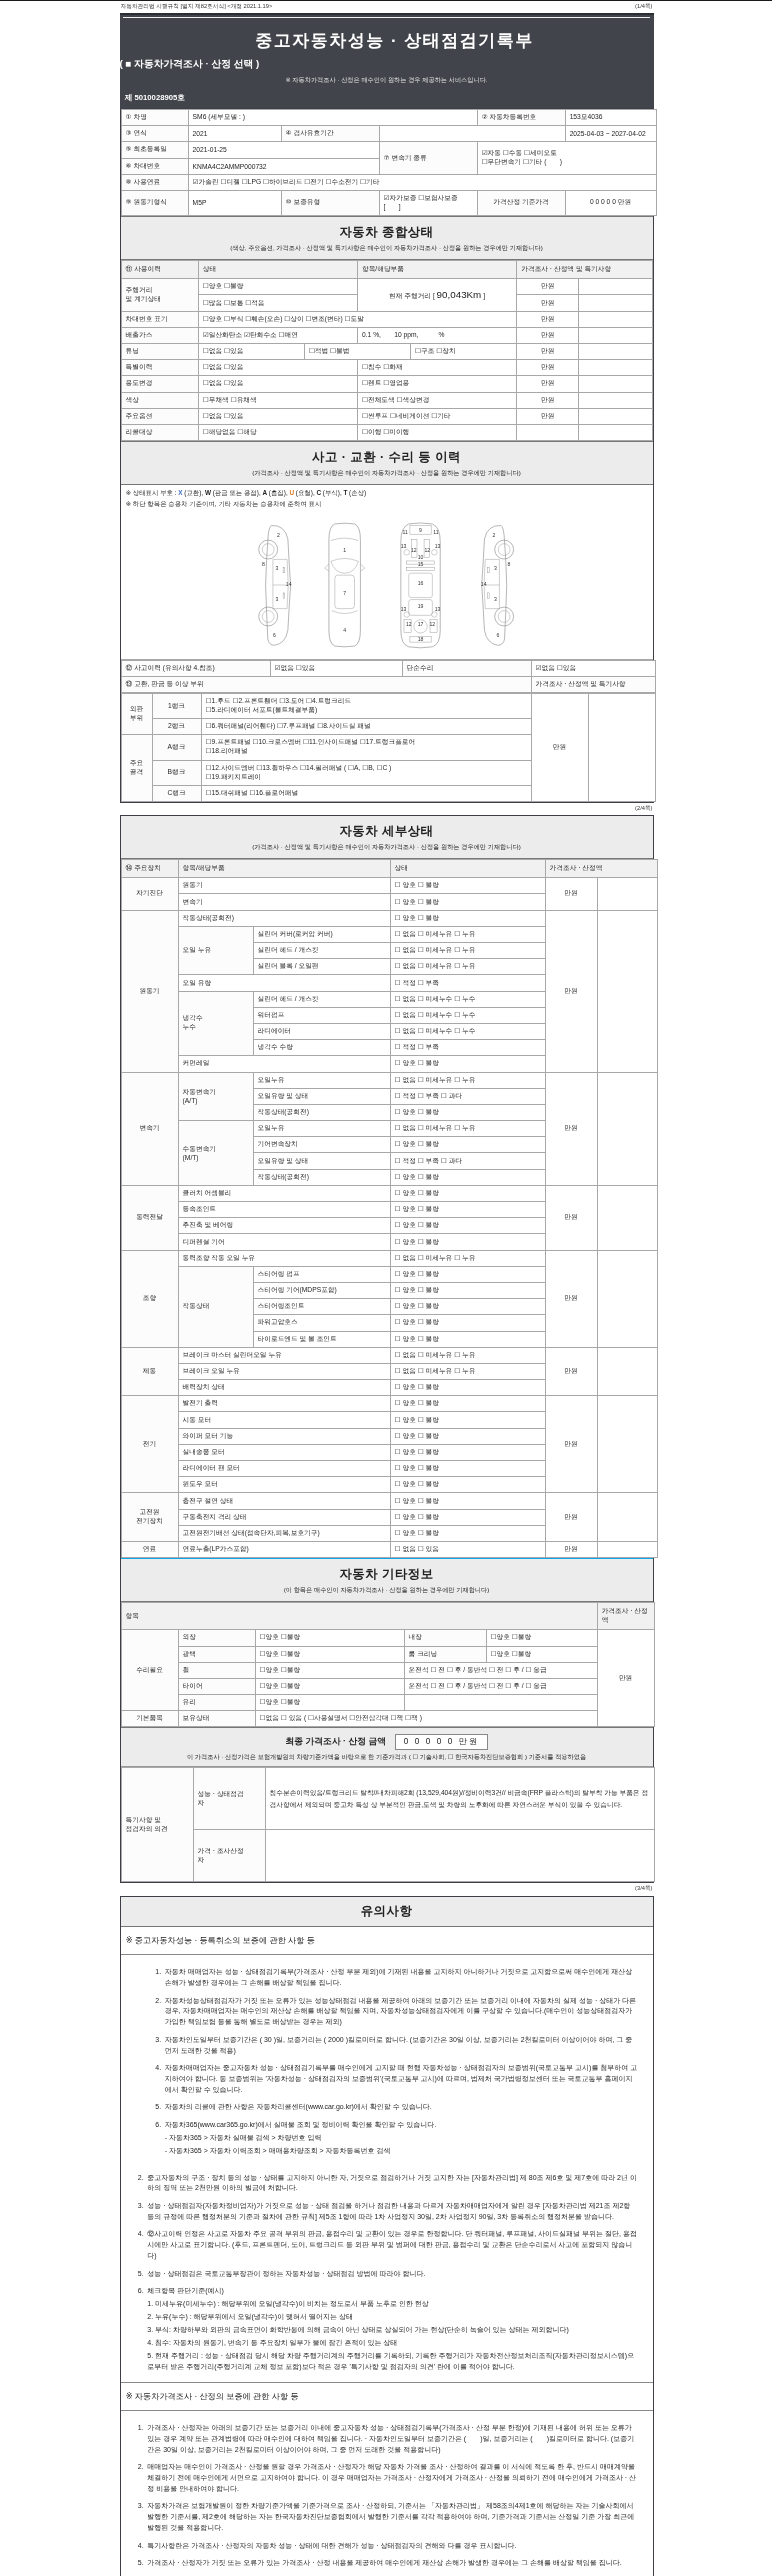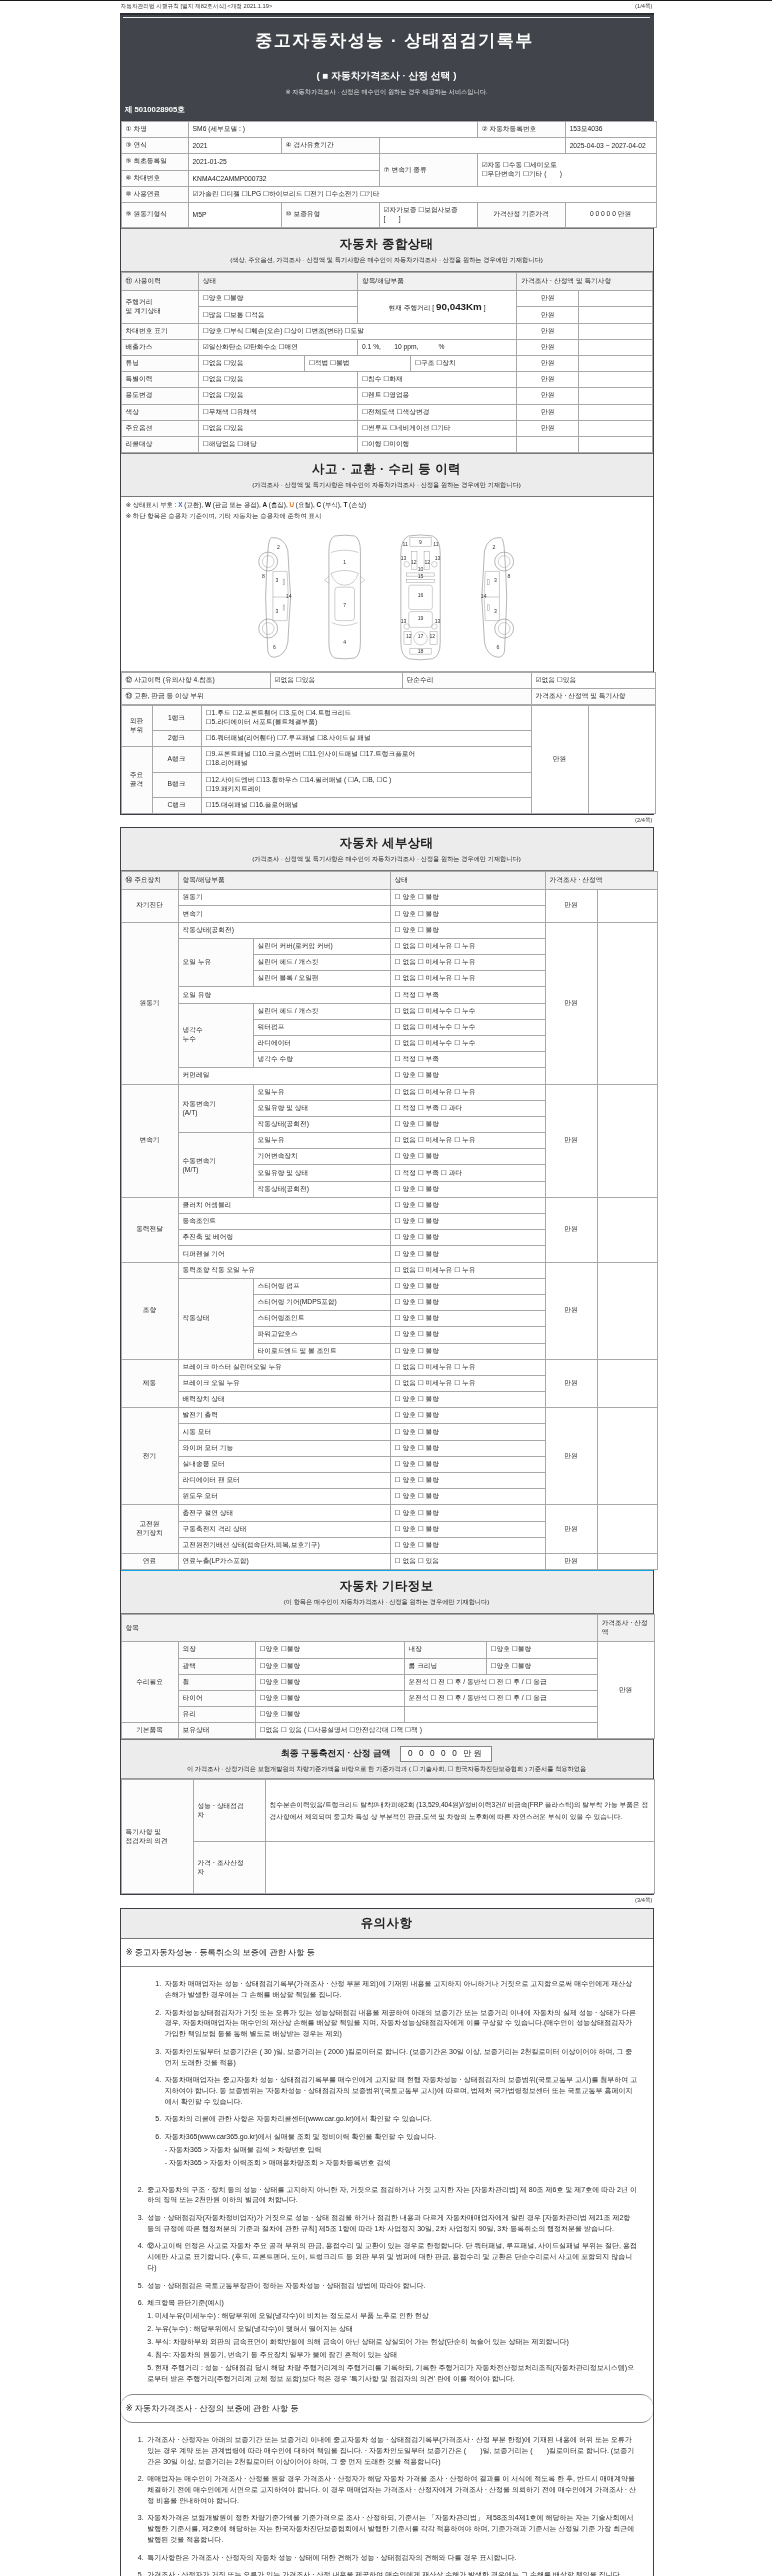--- a/index.html
+++ b/index.html
@@ -9,37 +9,37 @@
   }
   .top-rule { width:100%; height:1px; background:#1a1a1a; }
   .sheet { width:534px; margin:0 auto; }
   .ref-row { display:flex; justify-content:space-between; font-size:5.7px; color:#333; padding:1.5px 1px 2.1px; }
   .page-marker { text-align:right; font-size:5.7px; color:#333; padding:2.1px 1px; }
 
   
   .doc-header { background:#41444a; color:#fff; border-top:2.1px solid #2c2e33; }
   .doc-header .inner-rule { height:1.5px; background:#f2f2f2; margin:2.1px 3.1px 0; }
   .doc-title { text-align:center; font-size:17px; font-weight:bold; letter-spacing:1.5px; padding-top:11.3px;margin-left:16px; }
-  .doc-subtitle { text-align:center; font-size:9.8px; font-weight:bold; margin-top:18px; }
+  .doc-subtitle { font-size:9.8px; font-weight:bold; margin-top:6px; }
   .doc-note { text-align:center; font-size:6.2px; color:#e3e3e3; margin-top:4.1px; }
   .doc-no { font-size:7.7px; font-weight:bold; padding:8.2px 2.1px 5.2px 5.2px; }
 
   .thick-box { border:1.5px solid #3c3f45; background:#fff; }
 
   .sec-head { background:#ececec; border-bottom:1px solid #777; padding:6.7px 0 5.7px; }
   .sec-title { text-align:center; font-size:12.4px; font-weight:bold; letter-spacing:0.5px; }
   .sec-sub { text-align:center; font-size:6.2px; margin-top:3.6px; color:#222; }
 
   table.t { width:100%; border-collapse:collapse; table-layout:fixed; }
   table.t td { border:0.5px solid #a8a8a8; font-size:6.7px; padding:3.1px 4.1px; vertical-align:middle; background:#fff; }
   table.t td.lbl { background:#fcfcfc; }
   table.t tr.th-row td { background:#f1f1f1; font-size:6.7px; padding:4.1px; }
   td.center { text-align:center; }
   td.pre { white-space:pre-line; }
-  .big-num { font-size:9.8px; font-weight:bold; }
+  .big-num { font-size:9.8px; font-weight:normal; }
   .val-box { display:inline-block; border:0.5px solid #888; padding:1.5px 7.2px; background:#fff; letter-spacing:2.1px; }
 
   
   .legend-row { font-size:6.4px; padding:4.1px 5.2px 1px; }
   .legend-row2 { font-size:6.4px; padding:1px 5.2px 4.1px; }
 
   .diagram-wrap { display:flex; justify-content:center; gap:25px; padding:7.2px 0 8.2px; border-bottom:0.5px solid #a8a8a8; }
   .diagram-wrap svg { height:130px; }
   .car-line { fill:none; stroke:#8a8a8a; stroke-width:1.6; }
   .car-line2 { fill:none; stroke:#9a9a9a; stroke-width:1.2; }
@@ -662,21 +662,21 @@
           <tr>
             <td class="lbl center">기본품목</td>
             <td class="lbl">보유상태</td>
             <td colspan="3">☐없음  ☐ 있음  ( ☐사용설명서 ☐안전삼각대 ☐잭 ☐잭 )</td>
           </tr>
         </tbody>
     </table>
 
     <div class="final-price" style="border-top:1px solid #777;">
       <div class="fp-line">
-        <span class="fp-label">최종 구동축전지 · 산정 금액</span>
+        <span class="fp-label">최종 가격조사 · 산정 금액</span>
         <span class="val-box">0 0 0 0 0 만원</span>
       </div>
       <div class="fp-note">이 가격조사 · 산정가격은 보험개발원의 차량기준가액을 바탕으로 한 기준가격과 ( ☐ 기술사회, ☐ 한국자동차진단보증협회 ) 기준서를 적용하였음</div>
     </div>
 
     <table class="t">
       <colgroup>
           <col style="width:72px">
           <col style="width:72px">
           <col style="width:389px">
@@ -746,21 +746,21 @@
         </div>
         <div class="n-item">
           <span class="num">5.</span>
           <div class="txt">성능 · 상태점검은 국토교통부장관이 정하는 자동차성능 · 상태점검 방법에 따라야 합니다.</div>
         </div>
         <div class="n-item">
           <span class="num">6.</span>
           <div class="txt">체크항목 판단기준(예시)<div class="n-sub">1.  미세누유(미세누수) : 해당부위에 오일(냉각수)이 비치는 정도로서 부품 노후로 인한 현상</div><div class="n-sub">2.  누유(누수) : 해당부위에서 오일(냉각수)이 맺혀서 떨어지는 상태</div><div class="n-sub">3.  부식: 차량하부와 외판의 금속표면이 화학반응에 의해 금속이 아닌 상태로 상실되어 가는 현상(단순히 녹슬어 있는 상태는 제외합니다)</div><div class="n-sub">4.  침수: 자동차의 원동기, 변속기 등 주요장치 일부가 물에 잠긴 흔적이 있는 상태</div><div class="n-sub">5.  현재 주행거리 : 성능 · 상태점검 당시 해당 차량 주행거리계의 주행거리를 기록하되, 기록한 주행거리가 자동차전산정보처리조직(자동차관리정보시스템)으로부터 받은 주행거리(주행거리계 교체 정보 포함)보다 적은 경우 '특기사항 및 점검자의 의견' 란에 이를 적어야 합니다.</div></div>
         </div>
       </div>
-    <div class="n-sec-title" style="border-top:0.5px solid #888;border-radius:12px;">※ 자동차가격조사 · 산정의 보증에 관한 사항 등</div>
+    <div class="n-sec-title" style="border-top:0.5px solid #888;">※ 자동차가격조사 · 산정의 보증에 관한 사항 등</div>
     <div class="notice-body" id="sec2-items">
         <div class="n-item">
           <span class="num">1.</span>
           <div class="txt">가격조사 · 산정자는 아래의 보증기간 또는 보증거리 이내에 중고자동차 성능 · 상태점검기록부(가격조사 · 산정 부분 한정)에 기재된 내용에 허위 또는 오류가 있는 경우 계약 또는 관계법령에 따라 매수인에 대하여 책임을 집니다.  · 자동차인도일부터 보증기간은 (　　)일, 보증거리는 (　　)킬로미터로 합니다. (보증기간은 30일 이상, 보증거리는 2천킬로미터 이상이어야 하며, 그 중 먼저 도래한 것을 적용합니다)</div>
         </div>
         <div class="n-item">
           <span class="num">2.</span>
           <div class="txt">매매업자는 매수인이 가격조사 · 산정을 원할 경우 가격조사 · 산정자가 해당 자동차 가격을 조사 · 산정하여 결과를 이 서식에 적도록 한 후, 반드시 매매계약을 체결하기 전에 매수인에게 서면으로 고지하여야 합니다. 이 경우 매매업자는 가격조사 · 산정자에게 가격조사 · 산정을 의뢰하기 전에 매수인에게 가격조사 · 산정 비용을 안내하여야 합니다.</div>
         </div>
         <div class="n-item">

